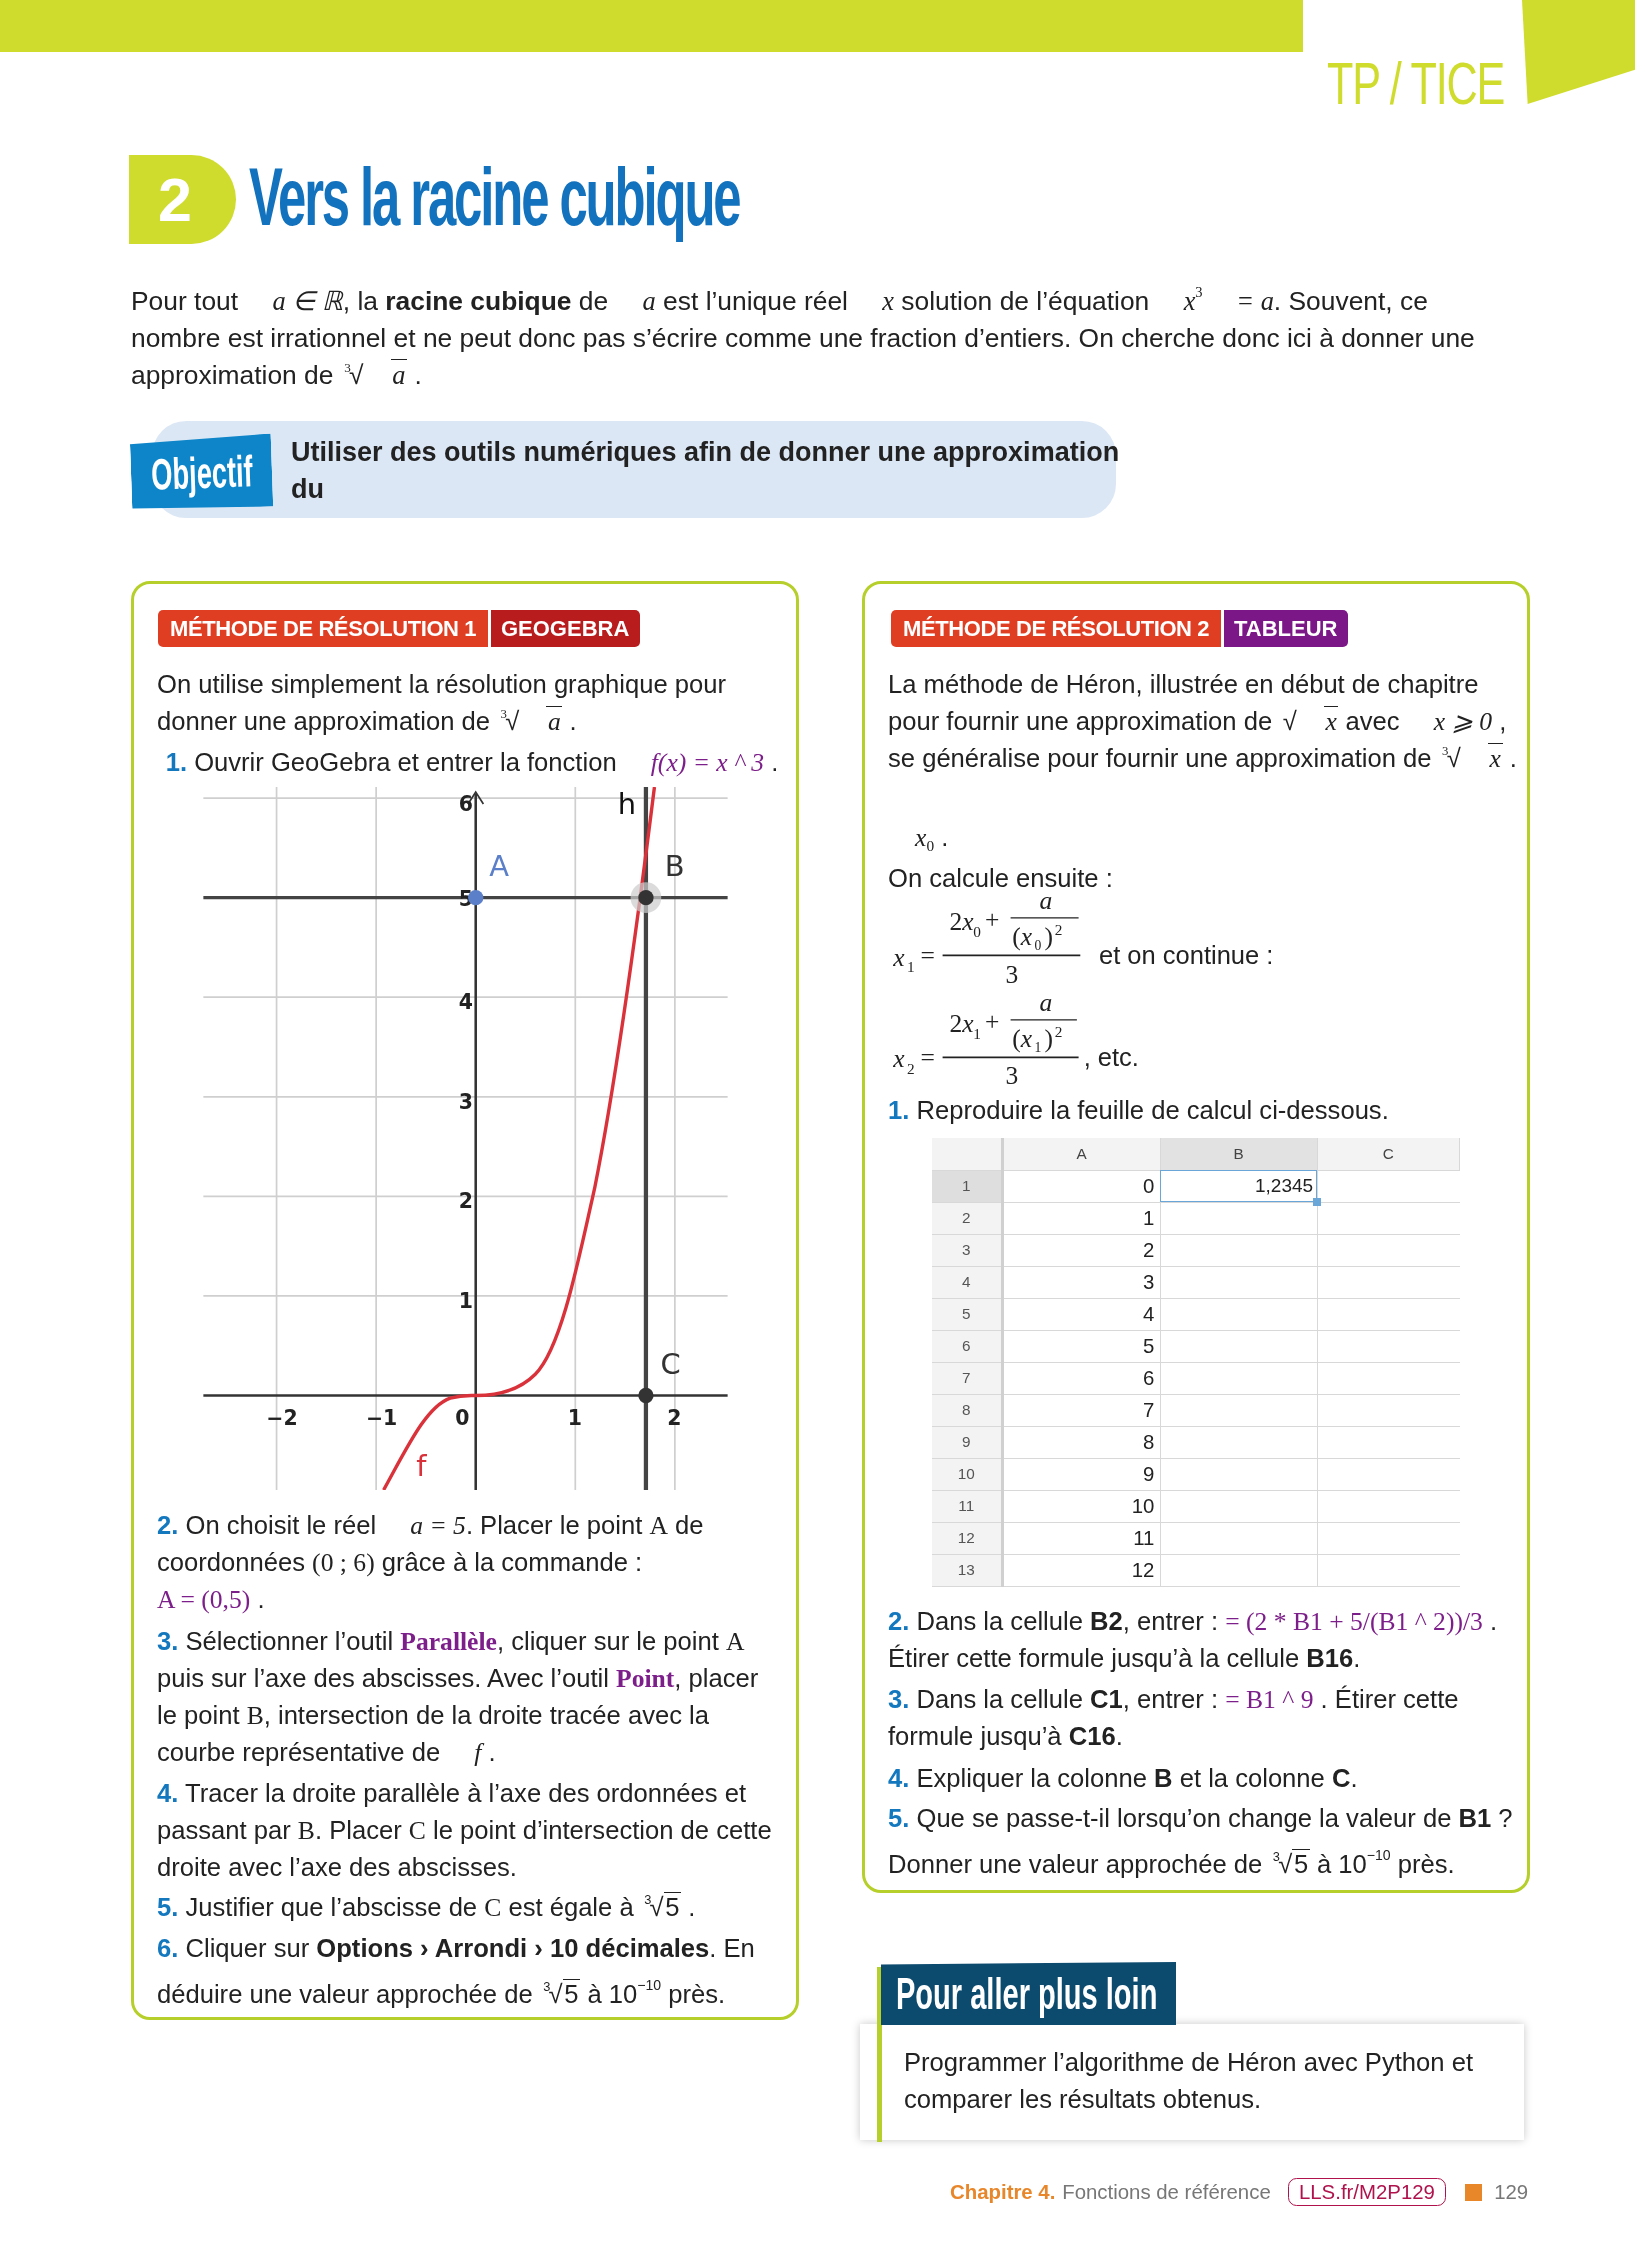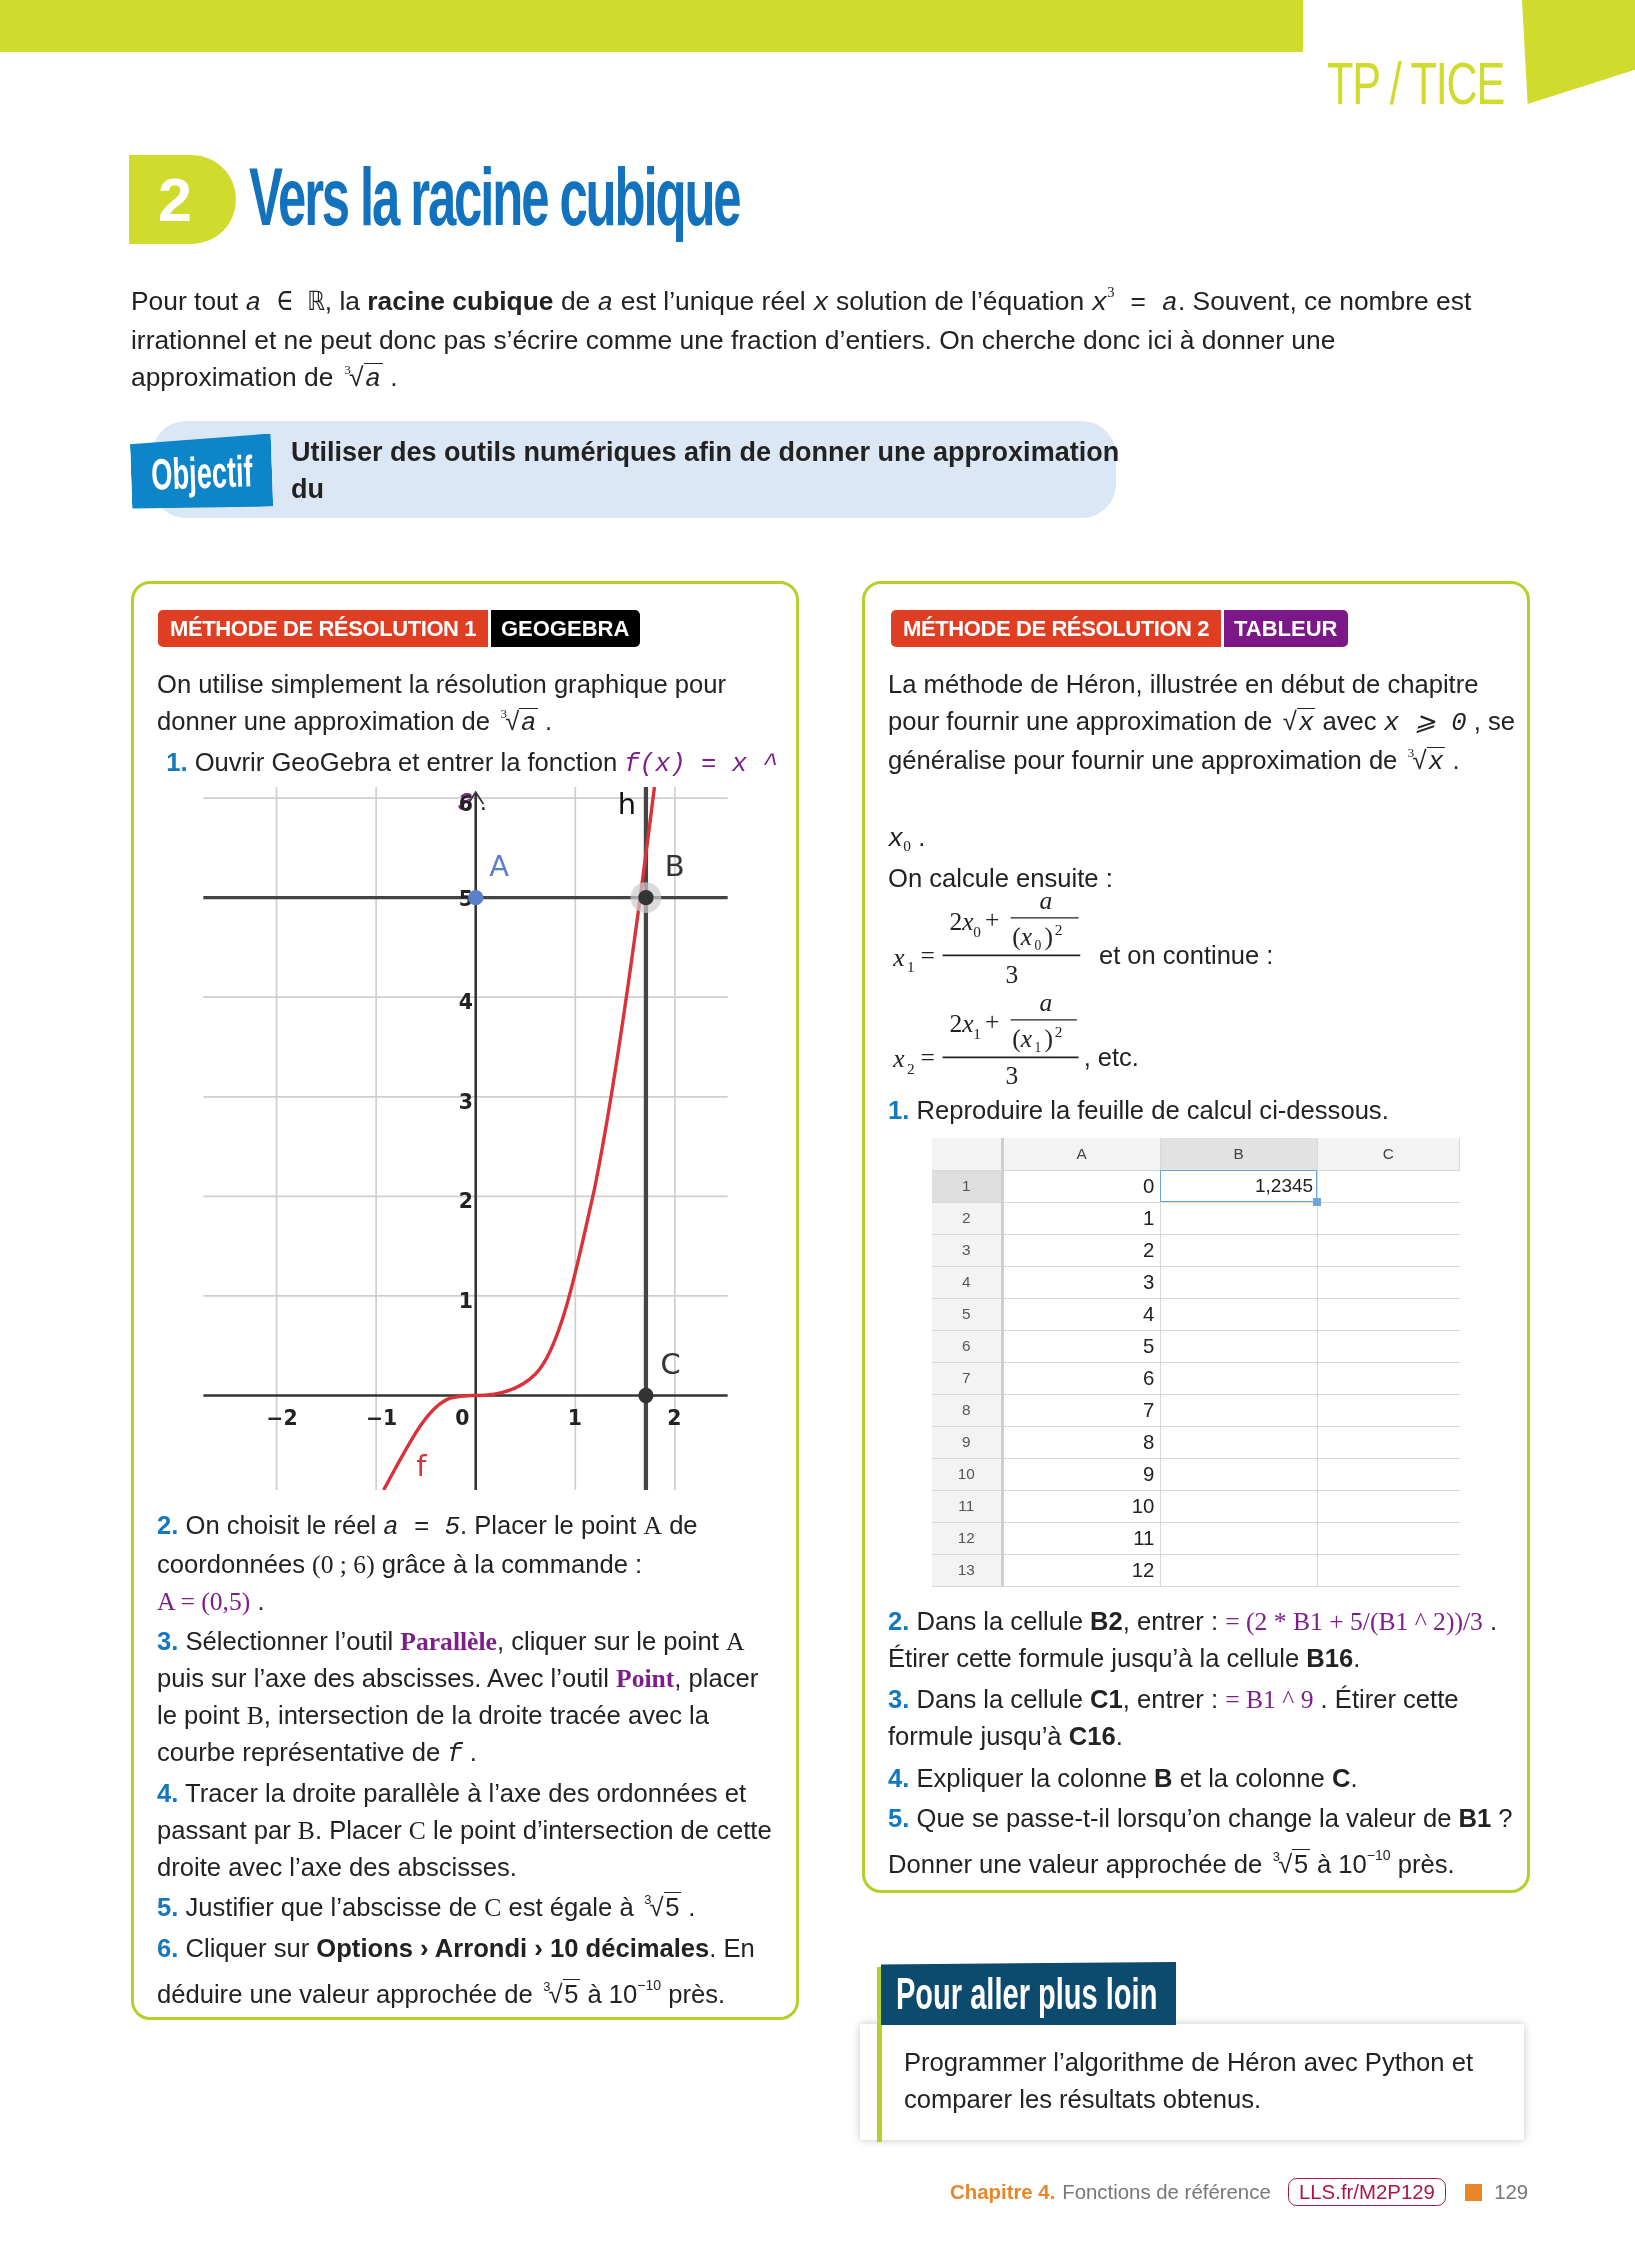--- a/index.html
+++ b/index.html
@@ -8,42 +8,42 @@
 
   .top-band { position: absolute; left: 0; top: 0; width: 1303px; height: 52px; background: #cfdc2e; }
   .corner-shape { position: absolute; left: 1522px; top: 0; width: 113px; height: 104px; background: #cfdc2e; clip-path: polygon(0 0, 100% 0, 100% 67%, 5% 100%); }
   .section-label { position: absolute; left: 1327px; top: 49px; font-family: "Liberation Sans", sans-serif; font-size: 60px; font-weight: normal; color: #cfdc2e; letter-spacing: -1.7px; transform: scaleX(0.72); transform-origin: left top; white-space: nowrap; }
 
   .num-badge { position: absolute; left: 129px; top: 155px; width: 107px; height: 89px; background: #cfdc2e; border-radius: 0 48px 48px 0; color: #fff; font-size: 61px; font-weight: bold; display: flex; align-items: center; justify-content: center; padding-right: 15.3px; }
   .page-title { position: absolute; left: 249px; top: 150px; font-size: 82px; font-weight: bold; color: #1272bd; letter-spacing: -3.4px; transform: scaleX(0.62); transform-origin: left top; white-space: nowrap; }
 
   .intro { position: absolute; left: 131px; top: 274px; width: 1363px; font-size: 26.4px; line-height: 37px; color: #222; }
   .intro b { font-weight: bold; }
-  .m { font-family: Liberation Mono, monospace; font-style: italic; }
+  .m { font-family: Liberation Serif, serif; font-style: italic; margin-left: 27px; }
   .mr { font-family: "Liberation Serif", serif; }
   sup.s { font-size: 0.55em; vertical-align: 0.9em; }
   sub.s { font-size: 0.6em; vertical-align: -0.3em; }
   .root { display: inline-block; position: relative; padding-left: 3.4px; }
   .root .idx { font-size: 0.5em; position: relative; top: -0.9em; margin-right: -1.7px; }
   .root .rad { border-top: 1.7px solid #222; padding: 0 1.7px; }
   .purple { color: #7d1f8a; }
 
   .obj-box { position: absolute; left: 152px; top: 421px; width: 964px; height: 97px; background: #dce7f5; border-radius: 34px; }
   .obj-tag { position: absolute; left: 131px; top: 436px; width: 141px; height: 73px; background: #0d85c8; color: #fff; font-size: 44px; font-weight: bold; display: flex; align-items: center; justify-content: center; transform: rotate(-2deg); clip-path: polygon(0 8%, 100% 0, 100% 100%, 0 96%); }
   .obj-tag span { transform: scaleX(0.62); display: inline-block; white-space: nowrap; }
   .obj-text { position: absolute; left: 291px; top: 434px; width: 835px; font-size: 27px; line-height: 37px; font-weight: bold; color: #222; }
 
   .card { position: absolute; border: 3.4px solid #b7cf2a; border-radius: 19px; background: #fff; }
   .card-left { left: 131px; top: 581px; width: 668px; height: 1439px; }
   .card-right { left: 862px; top: 581px; width: 668px; height: 1312px; }
 
   .method-tag { position: absolute; top: 610px; height: 37px; display: flex; font-weight: bold; font-size: 22px; color: #fff; }
   .method-tag .lbl { background: #e03e22; border-radius: 5.1px 0 0 5.1px; padding: 0 12px; display: flex; align-items: center; white-space: nowrap; letter-spacing: -0.4px; }
   .method-tag .tool { border-radius: 0 5.1px 5.1px 0; padding: 0 10.2px; display: flex; align-items: center; margin-left: 2.6px; }
-  .tool-geo { background: #000000; }
+  .tool-geo { background: #b91c1c; }
   .tool-tab { background: #7b1787; }
 
   .txt { position: absolute; font-size: 25.6px; line-height: 37px; color: #222; }
   .num { color: #1478bf; font-weight: bold; }
 
   .graph { position: absolute; left: 203px; top: 787px; width: 525px; height: 703px; }
 
   .sheet { position: absolute; left: 932px; top: 1138px; width: 528px; height: 450px; overflow: hidden; font-family: "Liberation Sans", sans-serif; }
   .sheet table { border-collapse: collapse; width: 100%; }
   .sheet td, .sheet th { border-bottom: 0.9px solid #d8d8d8; height: 32px; font-size: 17px; color: #444; }

